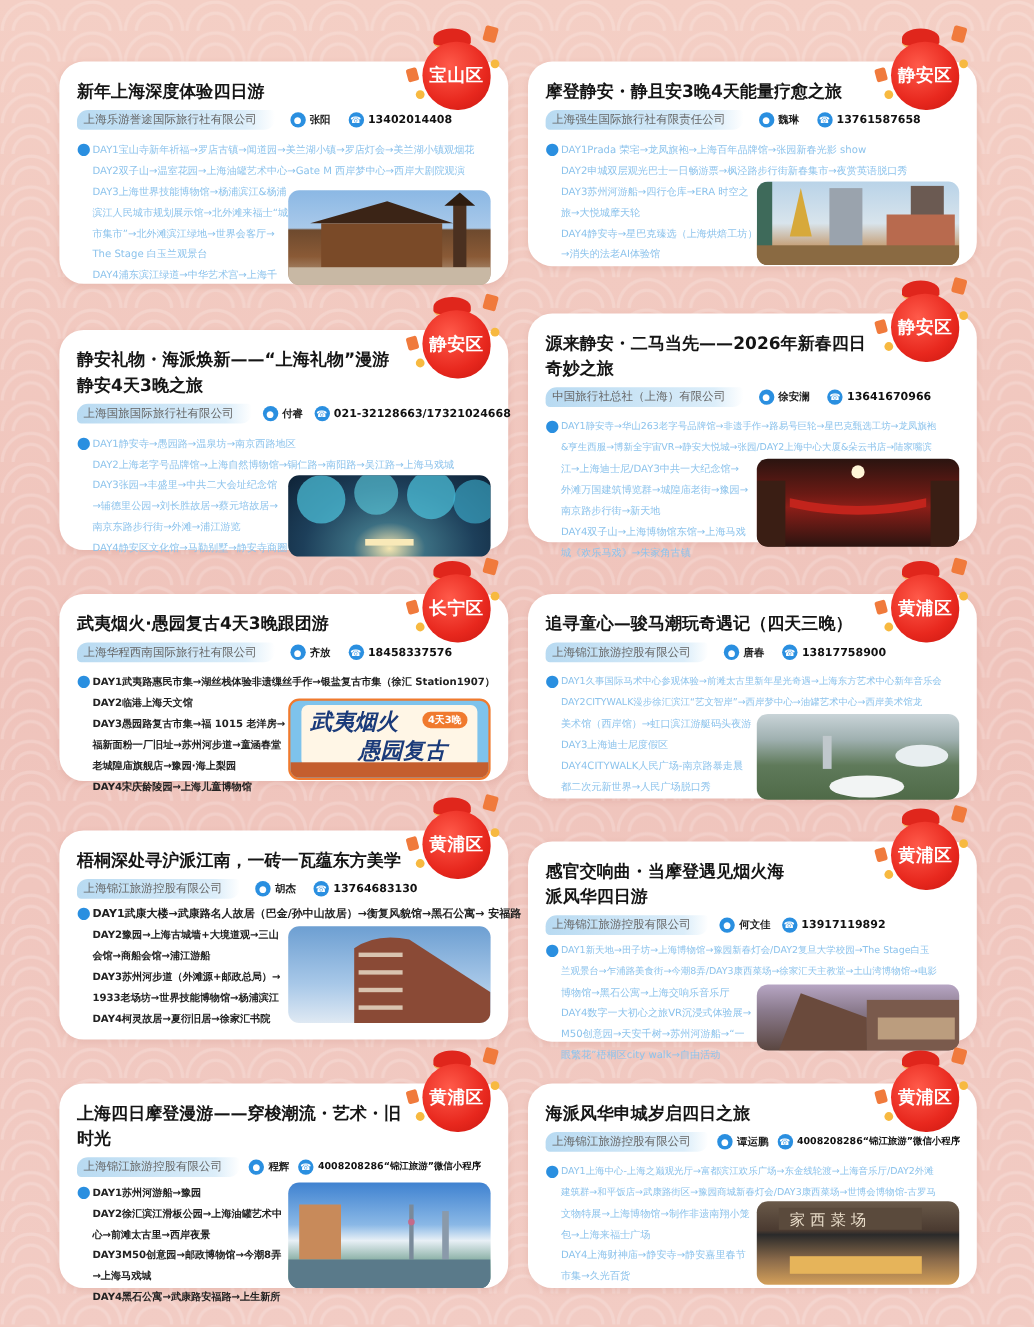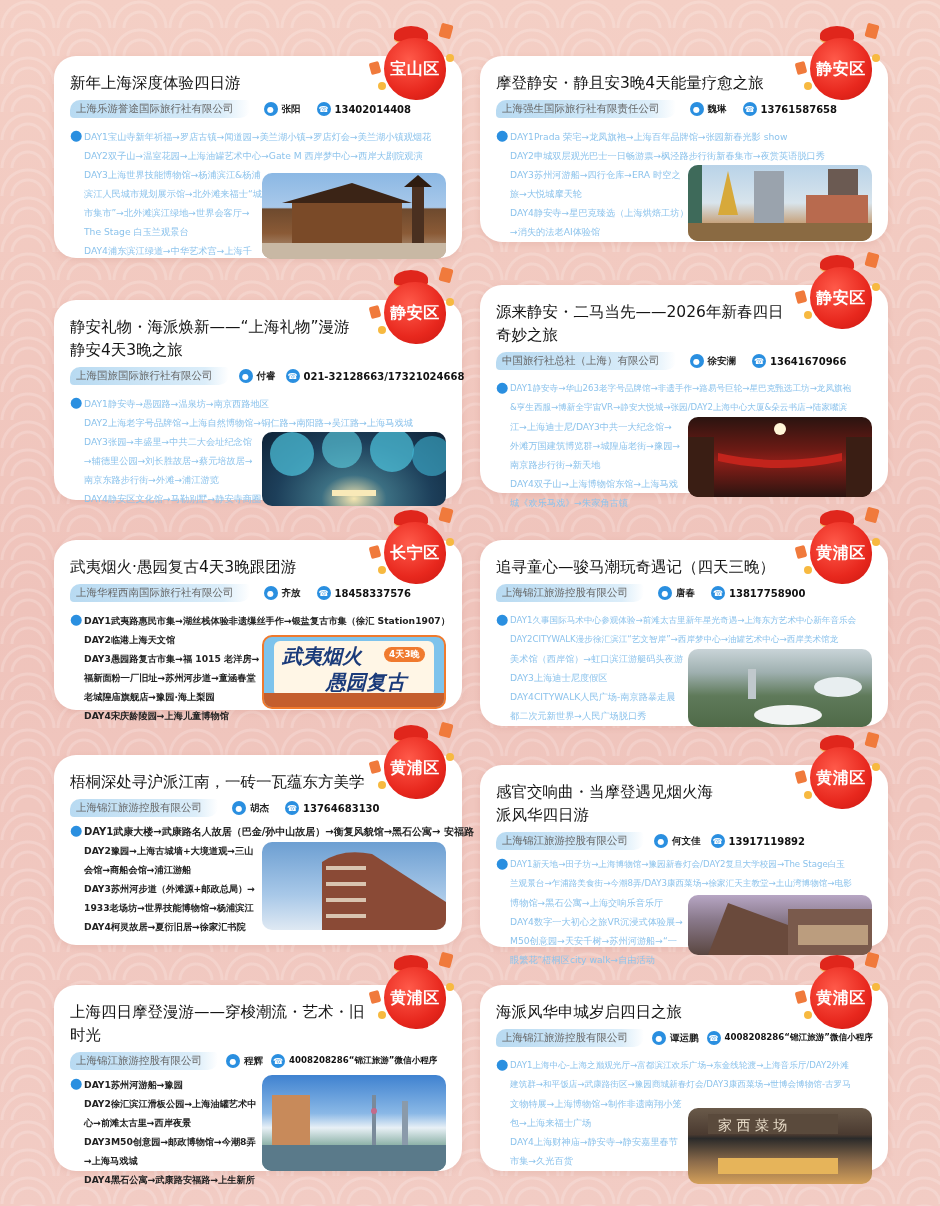--- a/index.html
+++ b/index.html
@@ -35,21 +35,21 @@
     border-bottom: 2px solid #f5b35a;
   }
   .bag-label { color: #fff; font-weight: bold; font-size: 16px; letter-spacing: 0.5px; }
   .env { position: absolute; width: 10px; height: 12px; background: #f07a3c; border-radius: 2px; transform: rotate(-15deg); }
   .env.e1 { left: 0; top: 36px; }
   .env.e2 { left: 70px; top: -2px; width: 12px; height: 14px; transform: rotate(15deg); }
   .coin { position: absolute; width: 8px; height: 8px; border-radius: 50%; background: #f7b940; }
   .coin.c1 { left: 8px; top: 56px; }
   .coin.c2 { left: 76px; top: 28px; }
   .title {
-    font-weight: normal; font-size: 15.5px; color: #151515; line-height: 23px;
+    font-weight: bold; font-size: 15.5px; color: #151515; line-height: 23px;
     width: 295px; margin-top: 4px;
   }
   .meta { display: flex; align-items: center; margin-top: 4px; height: 20px; }
   .company {
     font-size: 10.5px; color: #666; padding: 2px 16px 2px 6px;
     background: linear-gradient(90deg, rgba(176,214,240,0.9), rgba(196,226,246,0.6) 85%, transparent);
     border-radius: 10px 4px 10px 4px; white-space: nowrap;
   }
   .ico {
     display: inline-flex; align-items: center; justify-content: center;
@@ -499,21 +499,21 @@
     <div class="body">
       <span class="pin">⬤</span>
       <div class="it">
         <div class="line" style="font-size:8.6px;">DAY1上海中心-上海之巅观光厅→富都滨江欢乐广场→东金线轮渡→上海音乐厅/DAY2外滩</div>
         <div class="line" style="font-size:8.6px;">建筑群→和平饭店→武康路街区→豫园商城新春灯会/DAY3康西菜场→世博会博物馆-古罗马</div>
         <div class="line">文物特展→上海博物馆→制作非遗南翔小笼</div>
         <div class="line">包→上海来福士广场</div>
         <div class="line">DAY4上海财神庙→静安寺→静安嘉里春节</div>
         <div class="line">市集→久光百货</div>
       </div>
-      <div class="photo" style="top:52px; height:76px; background: linear-gradient(180deg,#6a5a4a 0%,#4a3a30 35%,#2a2a2a 40%,#8a6a4a 70%,#d4a05a 100%);">
+      <div class="photo" style="top:36px; height:76px; background: linear-gradient(180deg,#6a5a4a 0%,#4a3a30 35%,#2a2a2a 40%,#8a6a4a 70%,#d4a05a 100%);">
         <svg width="184" height="76" viewBox="0 0 184 76">
             <rect x="20" y="6" width="130" height="20" fill="#5a4a3c"></rect>
             <text x="30" y="22" font-size="14" fill="#e8dcc8" font-family="DejaVu Sans, sans-serif">家 西 菜 场</text>
             <rect x="30" y="50" width="120" height="16" fill="#e6b45a"></rect>
           </svg>
       </div>
     </div>
   </div>
 
 </div>

